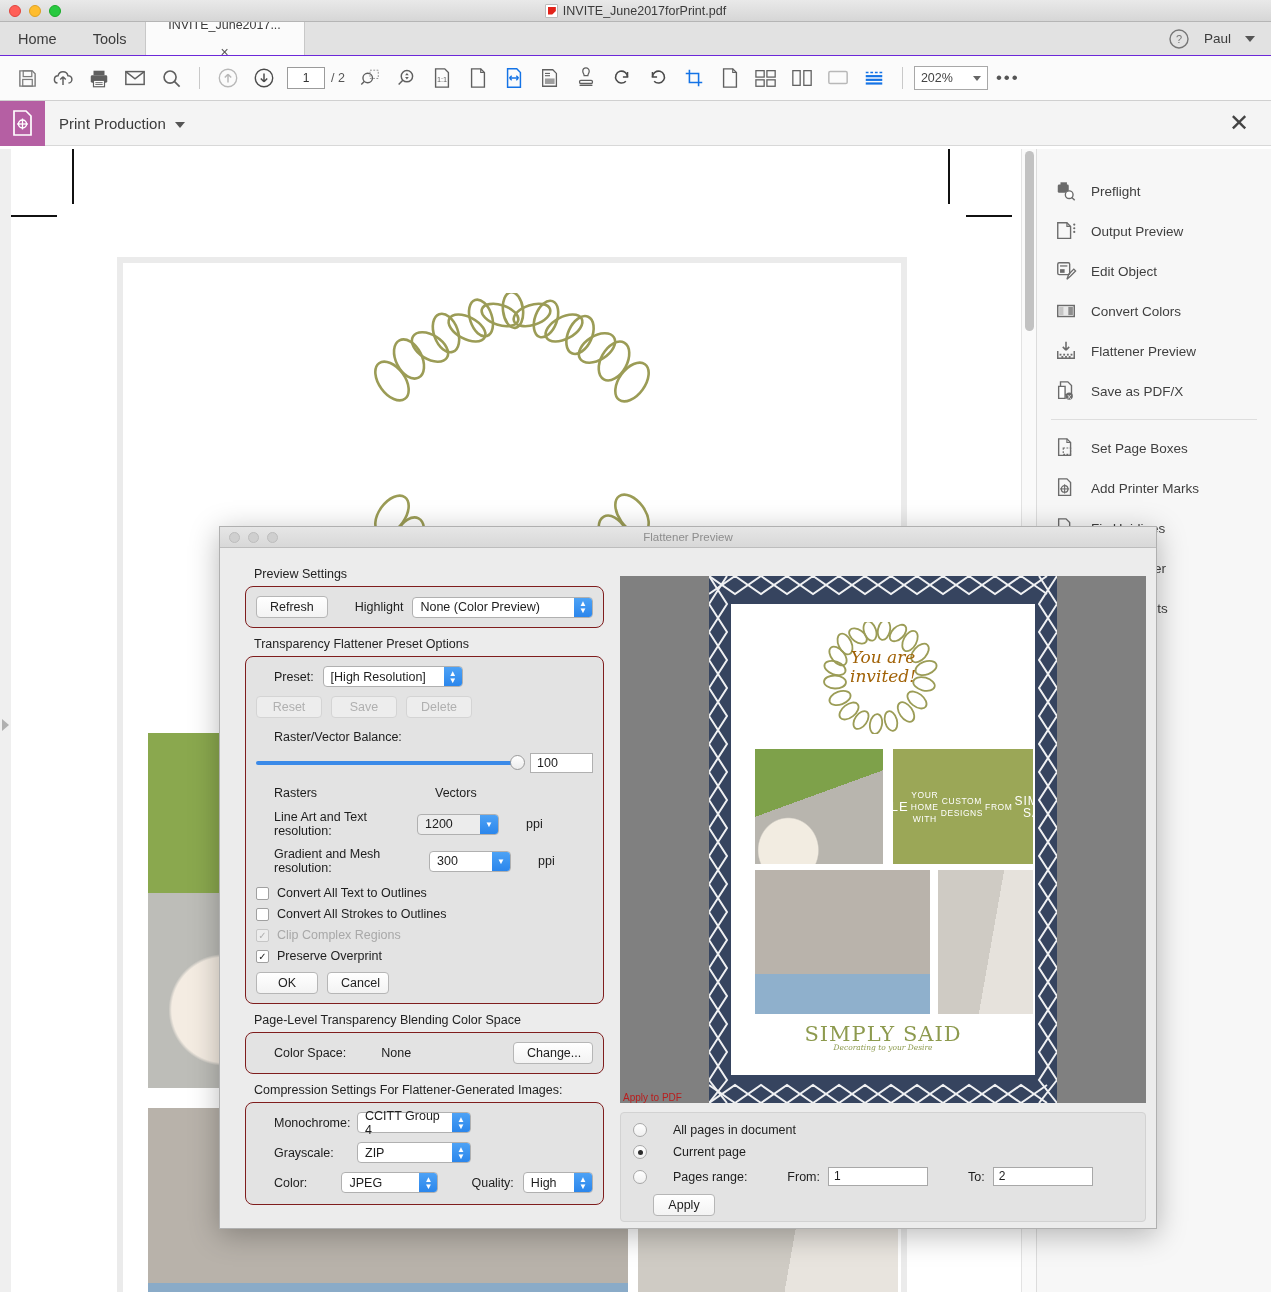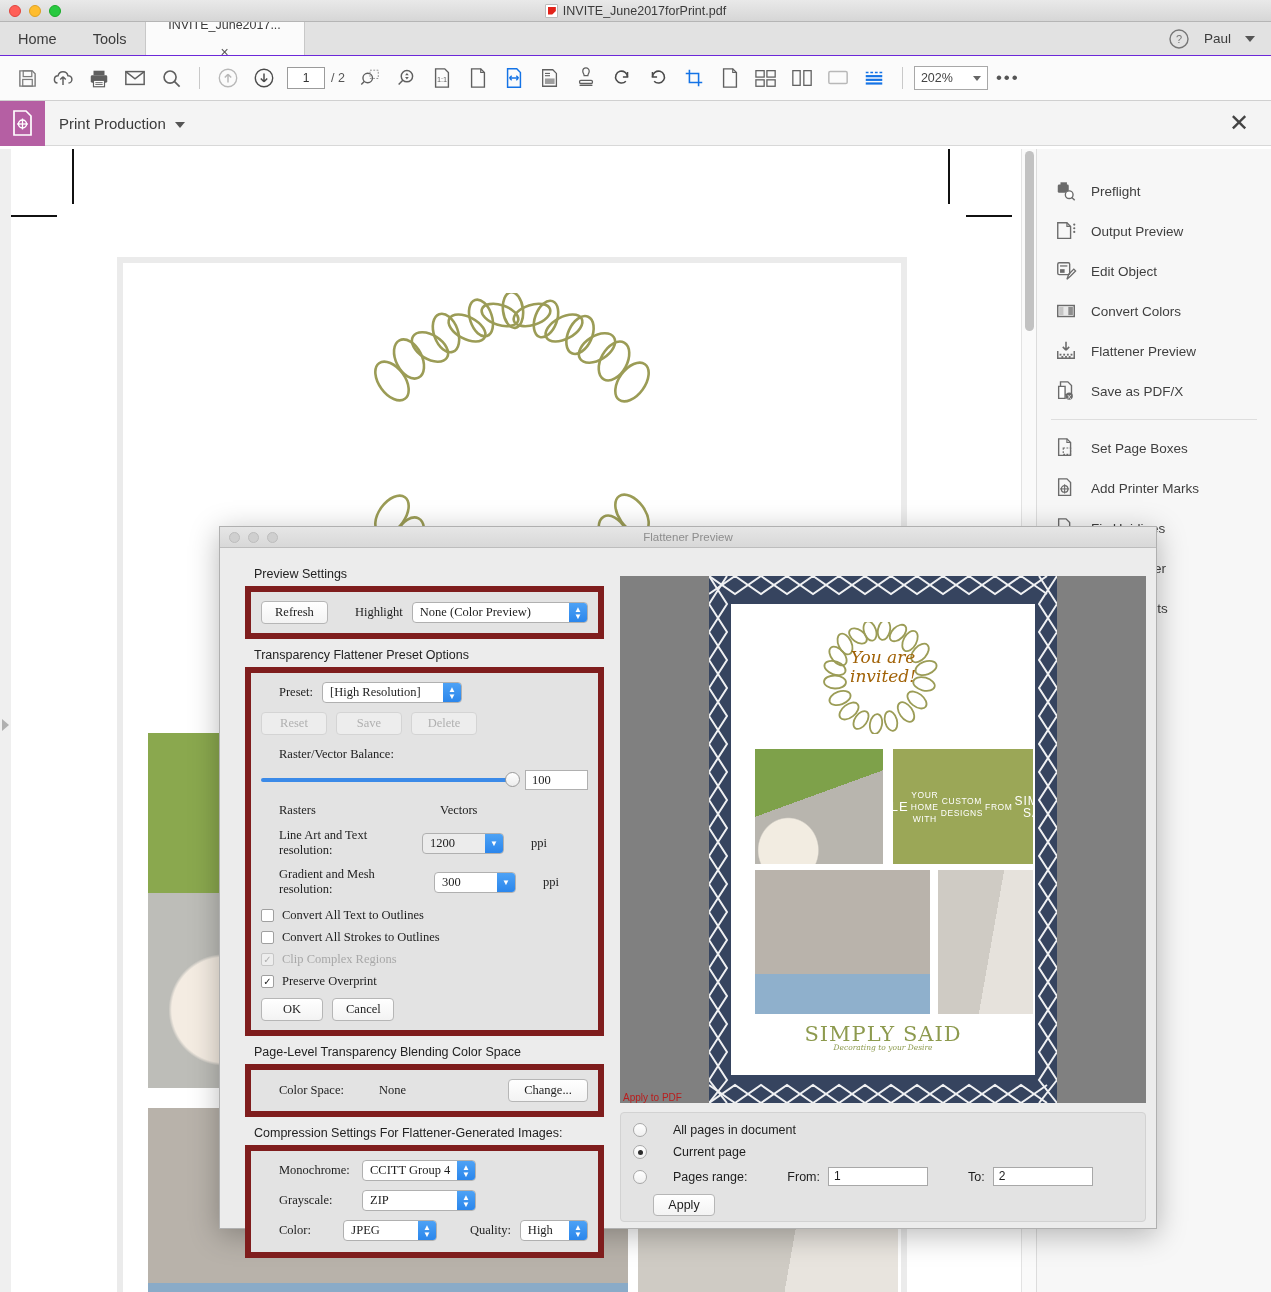--- a/index.html
+++ b/index.html
@@ -189,23 +189,22 @@
          background: #cfcfcf; border: 1px solid #bdbdbd; }
   .dlg-title {
     position: absolute; left: 0; right: 0; text-align: center;
     font-size: 11.5px; color: #8d8d8d;
   }
   .dlg-body { position: relative; height: 682px; }
 
   .dlg-left { position: absolute; left: 0; top: 0; width: 400px; padding: 10px 16px 0 25px; }
   .grp-label { font-size: 12.5px; color: #222; margin: 9px 0 5px 9px; }
   .grp-box {
-    background: #e3e3e3; border: 6px solid #7f1d1d; border-radius: 0;
+    background: #e3e3e3; border: 1px solid #7f1d1d; border-radius: 8px;
     padding: 9px 10px;
-    font-family: Liberation Serif, serif;
   }
   .row { display: flex; align-items: center; gap: 9px; }
   .row + .row { margin-top: 9px; }
 
   .btn {
     background: linear-gradient(#ffffff, #f3f3f3);
     border: 1px solid #b6b6b6; border-radius: 4px;
     font-size: 12.5px; color: #222; padding: 3px 13px; cursor: pointer;
     font-family: inherit;
   }

